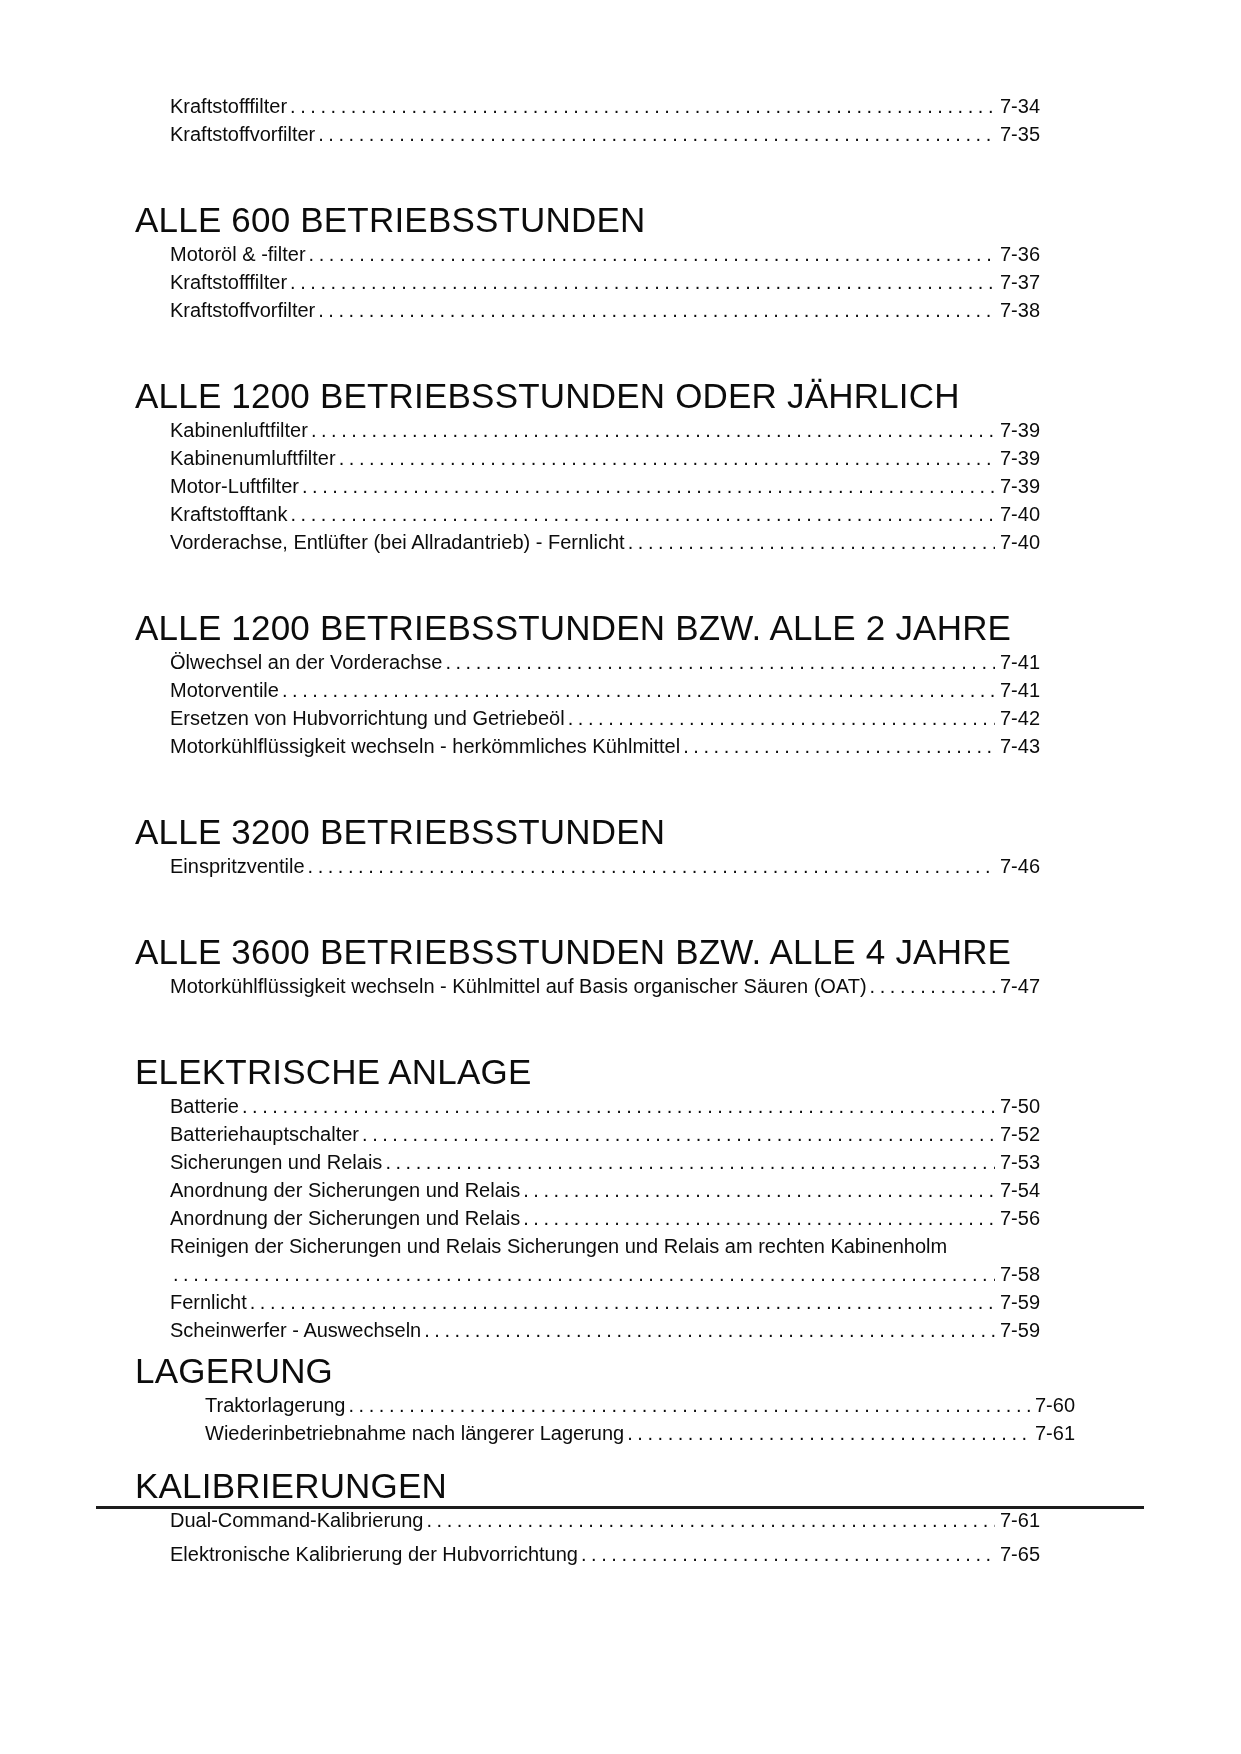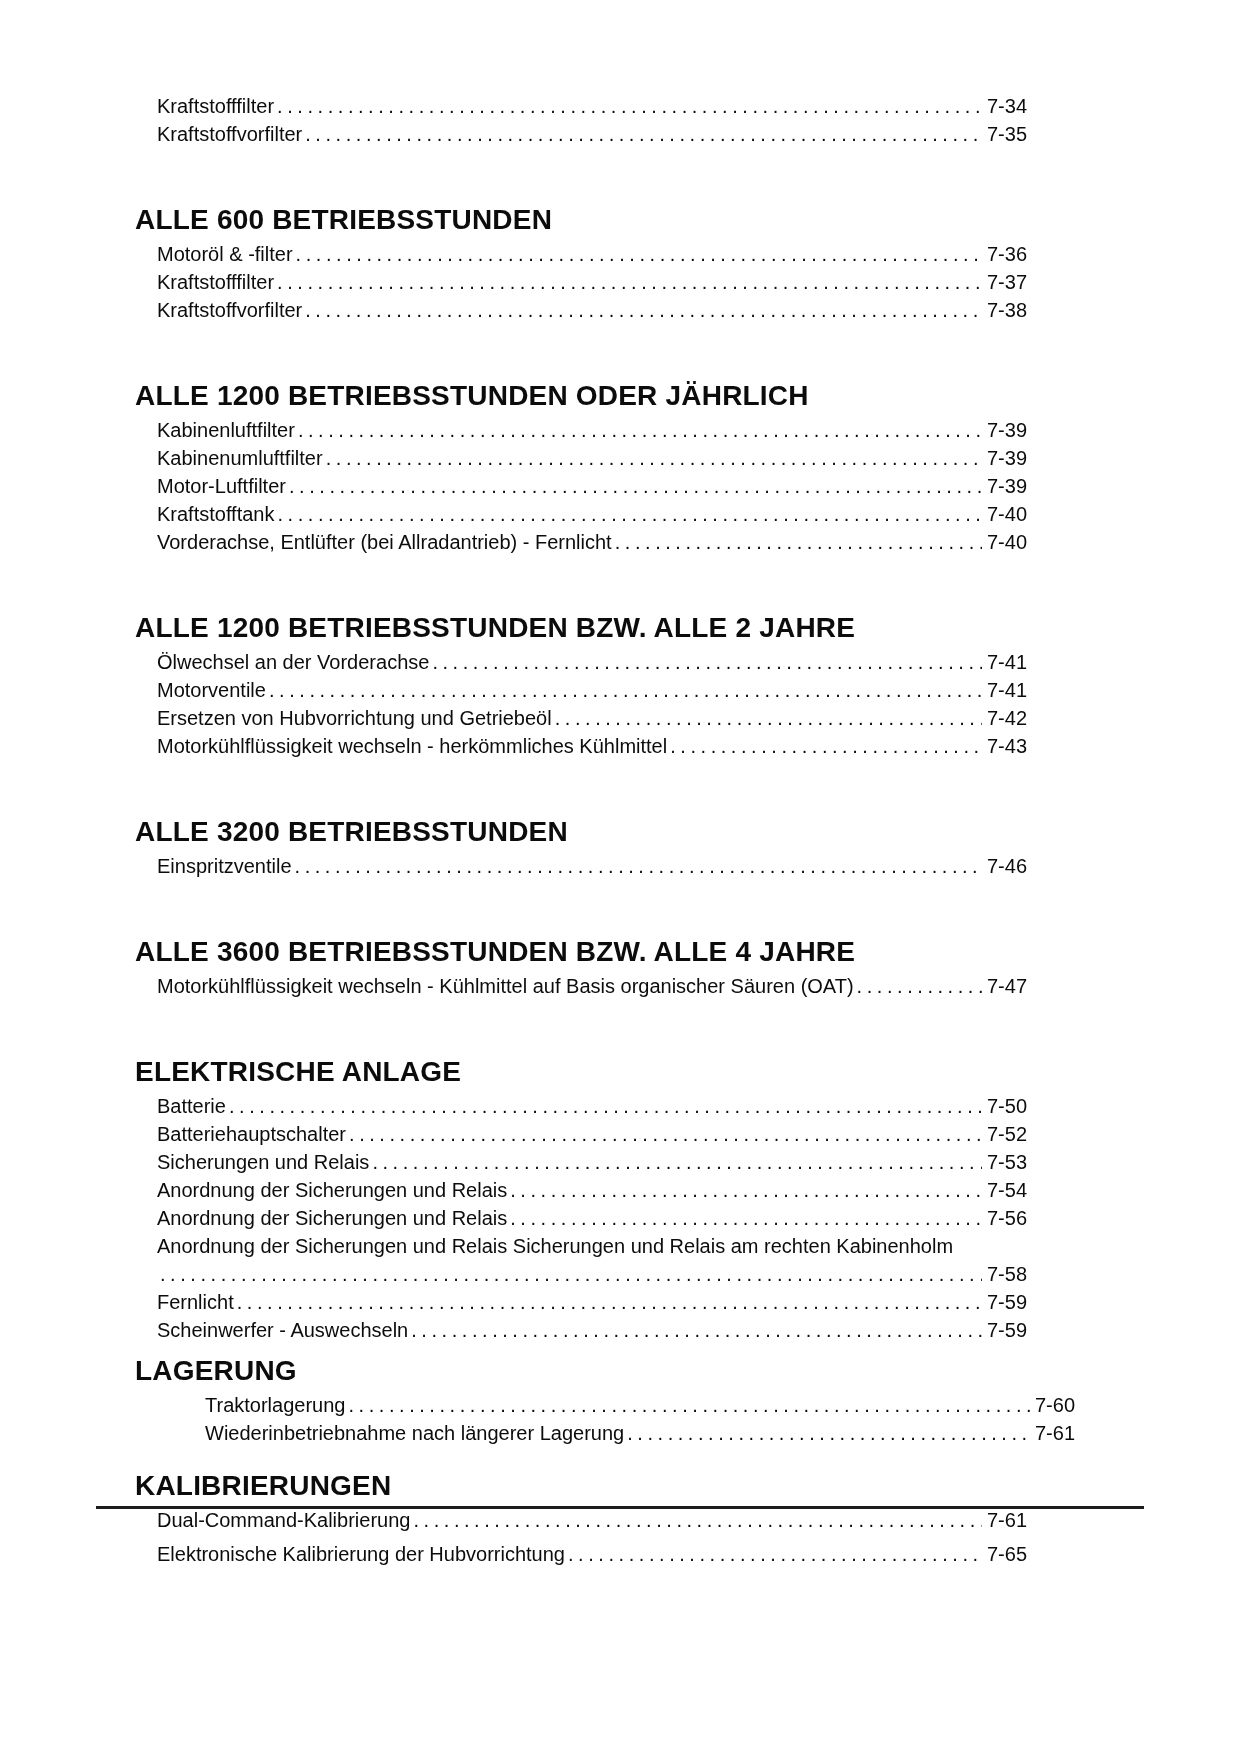--- a/index.html
+++ b/index.html
@@ -25,29 +25,29 @@
     margin-top: 0;
   }
   
   .toc-section:nth-of-type(8) { margin-top: 10px; }
   .toc-section:nth-of-type(8) .entries { margin-left: 70px; }
   
   .toc-section:nth-of-type(9) { margin-top: 22px; }
   .toc-section:nth-of-type(9) .entry-row { margin-bottom: 6px; justify-content: flex-end; }
 
   .section-title {
-    font-size: 28px;
-    font-weight: 700;
+    font-size: 35px;
+    font-weight: 400;
     line-height: 34px;
     margin: 0 0 3px 0;
     letter-spacing: 0.2px;
     white-space: nowrap;
   }
   .entries {
-    margin-left: 22px;
+    margin-left: 35px;
     width: 870px; 
   }
   .entry-row {
     display: flex;
     align-items: baseline;
     font-size: 20px;
     line-height: 28px;
     white-space: nowrap;
   }
   .entry-label {
@@ -221,21 +221,21 @@
           <div class="entry-row">
             <span class="entry-label">Anordnung der Sicherungen und Relais</span>
             <span class="dots"></span>
             <span class="page-num">7-54</span>
           </div>
           <div class="entry-row">
             <span class="entry-label">Anordnung der Sicherungen und Relais</span>
             <span class="dots"></span>
             <span class="page-num">7-56</span>
           </div>
-          <div class="entry-label wide">Anordnung der Sicherungen und Relais Sicherungen und Relais am rechten Kabinenholm</div>
+          <div class="entry-label wide">Reinigen der Sicherungen und Relais Sicherungen und Relais am rechten Kabinenholm</div>
           <div class="entry-row">
             <span class="dots"></span>
             <span class="page-num">7-58</span>
           </div>
           <div class="entry-row">
             <span class="entry-label">Fernlicht</span>
             <span class="dots"></span>
             <span class="page-num">7-59</span>
           </div>
           <div class="entry-row">

